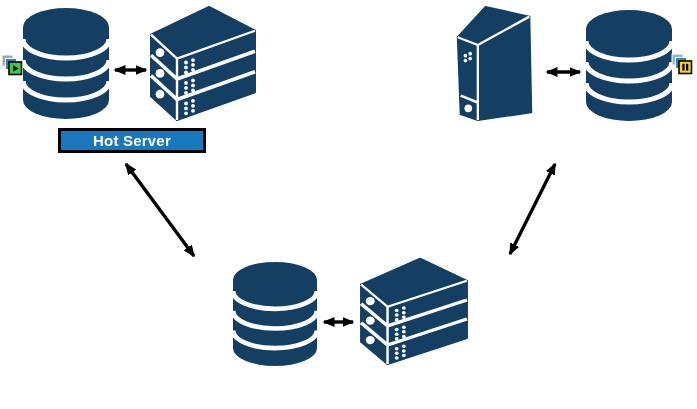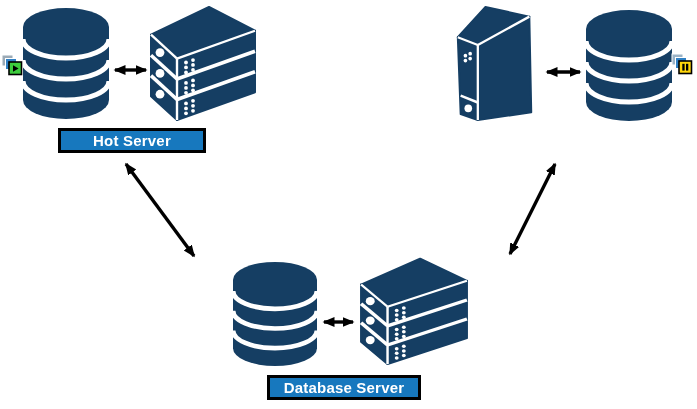--- a/index.html
+++ b/index.html
@@ -166,21 +166,20 @@
         <circle cx="46" cy="90.1" r="1.9"></circle>
       <circle cx="39" cy="103.3" r="1.9"></circle>
         <circle cx="39" cy="108.3" r="1.9"></circle>
         <circle cx="39" cy="113.3" r="1.9"></circle>
       <circle cx="46" cy="100.7" r="1.9"></circle>
         <circle cx="46" cy="105.7" r="1.9"></circle>
         <circle cx="46" cy="110.7" r="1.9"></circle>
     </g>
   </svg>
 
-  <div class="node-label" style="left:267px;top:375px;width:154px">Database Server</div>
 
   <svg class="overlay" width="697" height="409" viewBox="0 0 697 409">
     <defs>
       <marker id="ah" markerUnits="userSpaceOnUse" markerWidth="14" markerHeight="12" refX="10.5" refY="5" orient="auto-start-reverse">
         <polygon points="0,0 12,5 0,10" fill="#000"></polygon>
       </marker>
     </defs>
     <line x1="115" y1="70" x2="146" y2="70" stroke="#000" stroke-width="3.4" marker-start="url(#ah)" marker-end="url(#ah)"></line>
     <line x1="547" y1="72" x2="580" y2="72" stroke="#000" stroke-width="3.4" marker-start="url(#ah)" marker-end="url(#ah)"></line>
     <line x1="324" y1="322" x2="353" y2="322" stroke="#000" stroke-width="3.4" marker-start="url(#ah)" marker-end="url(#ah)"></line>

